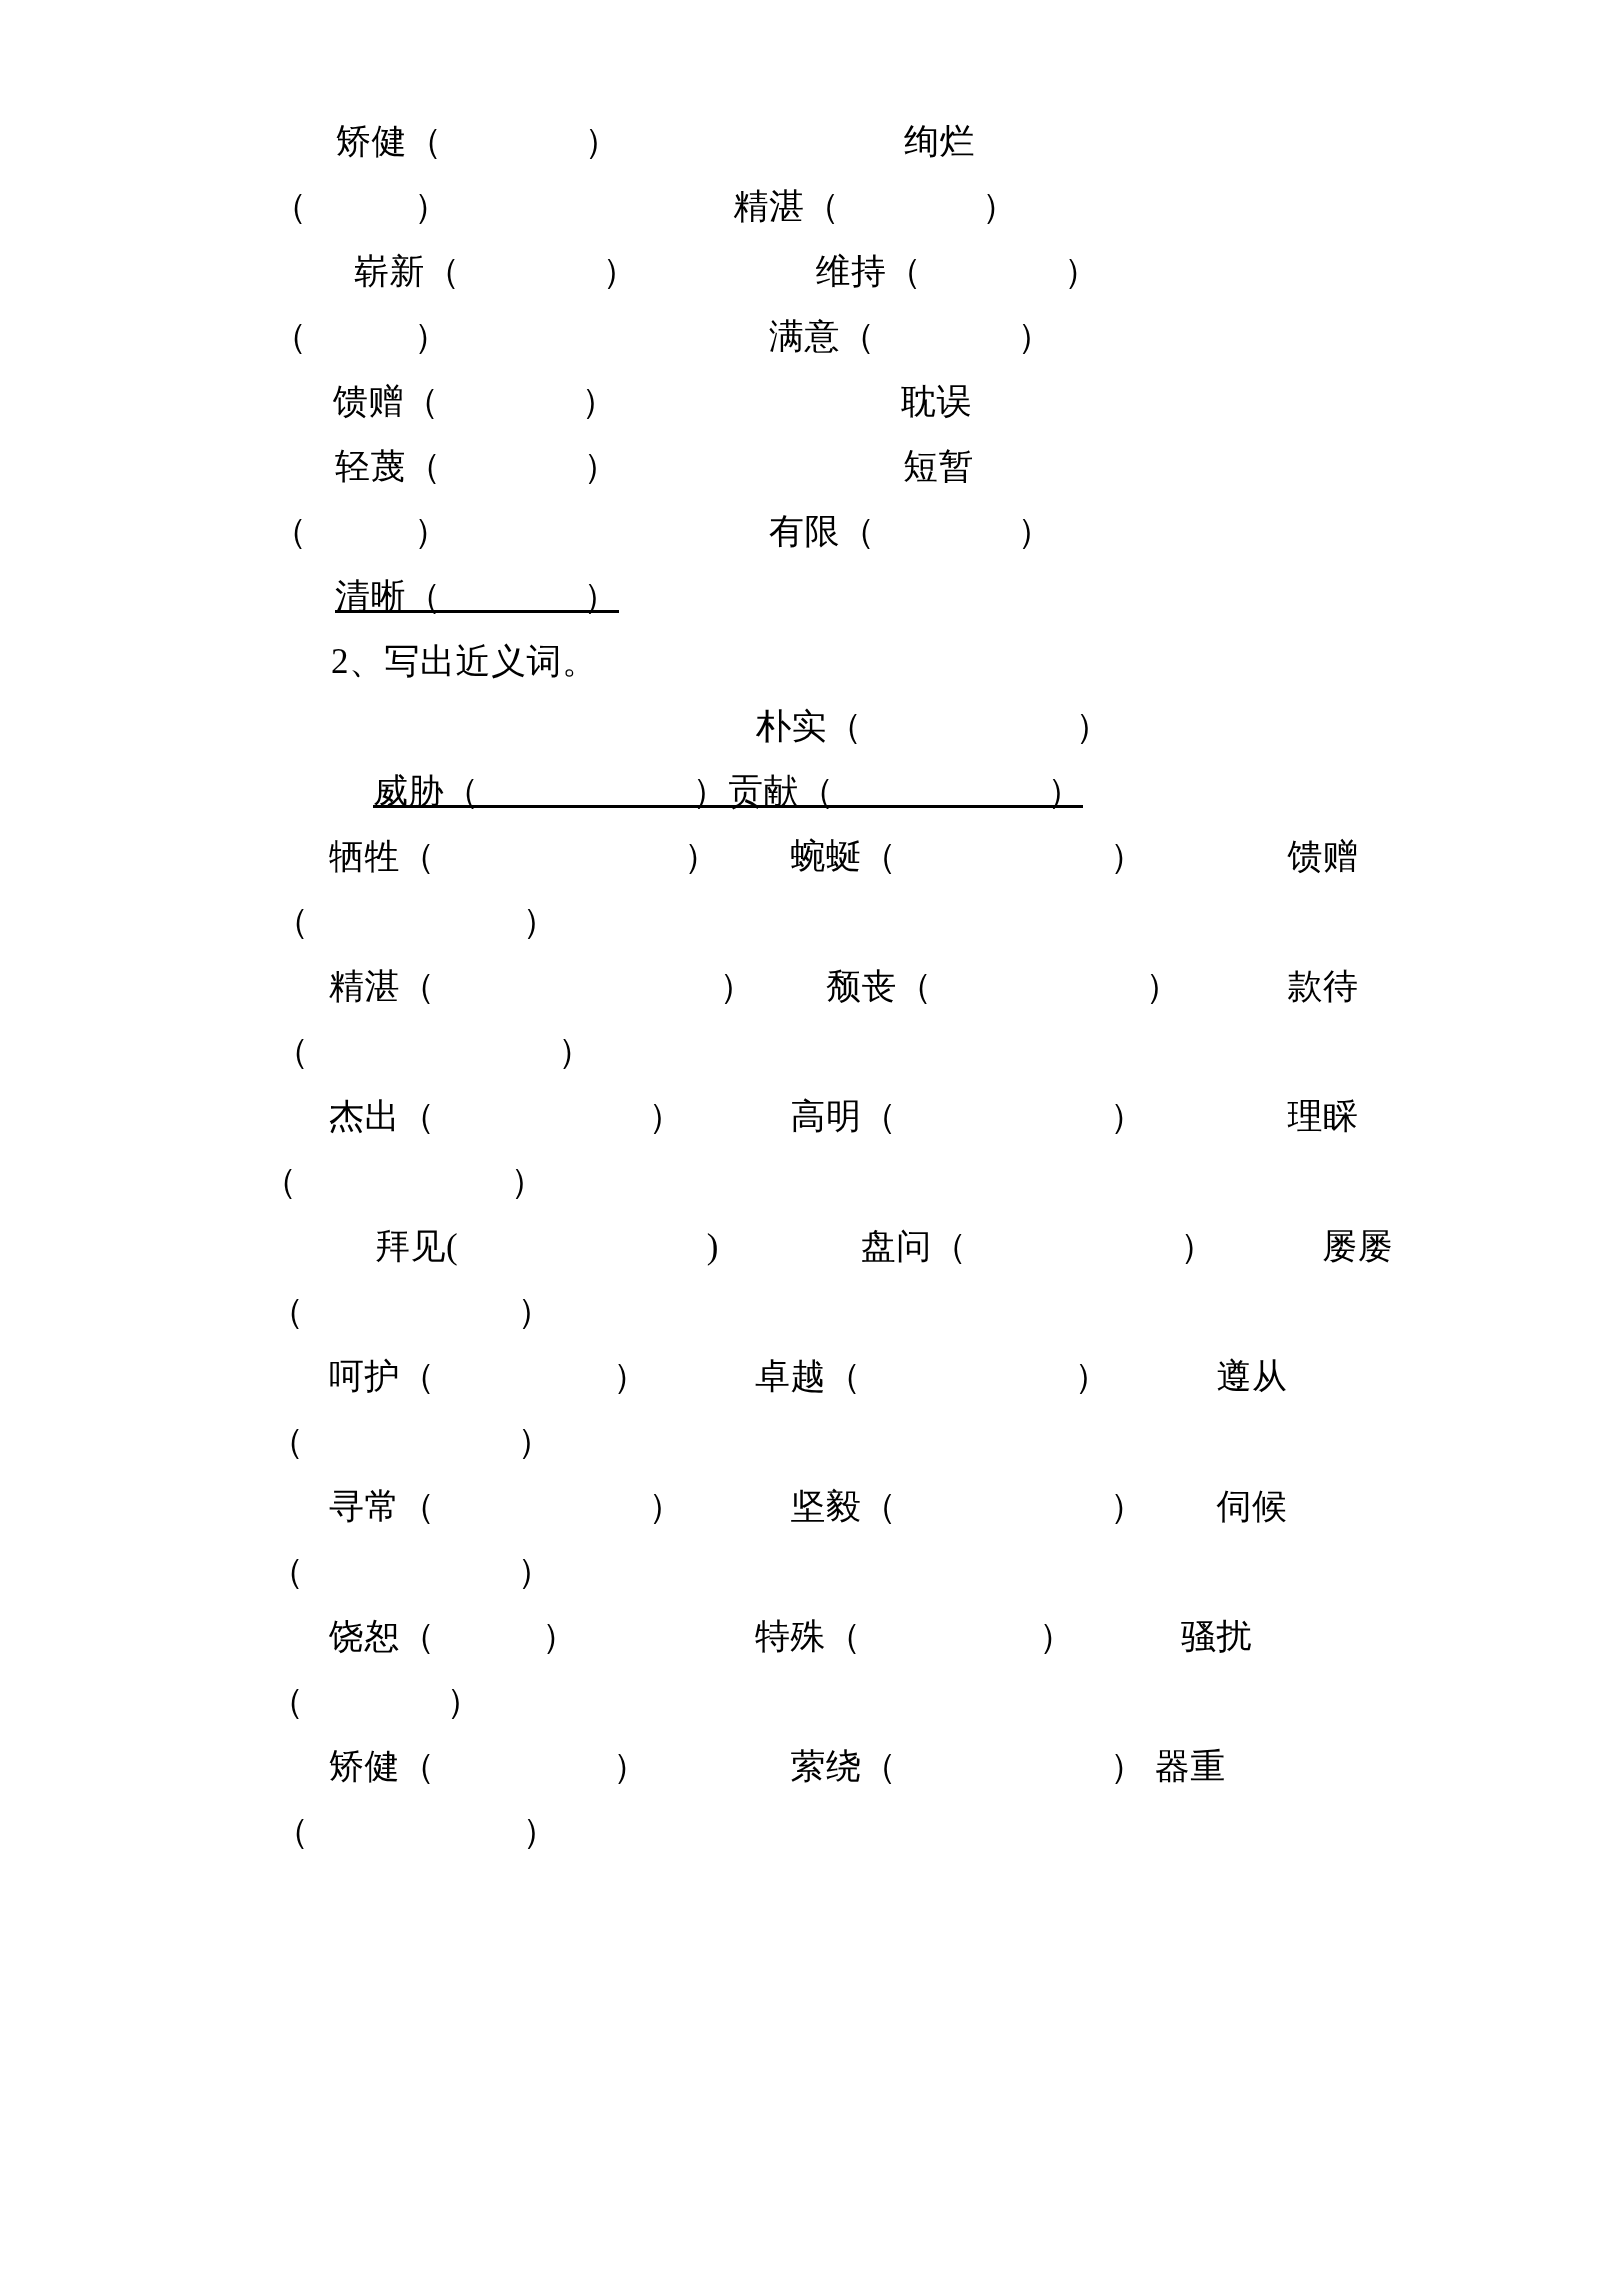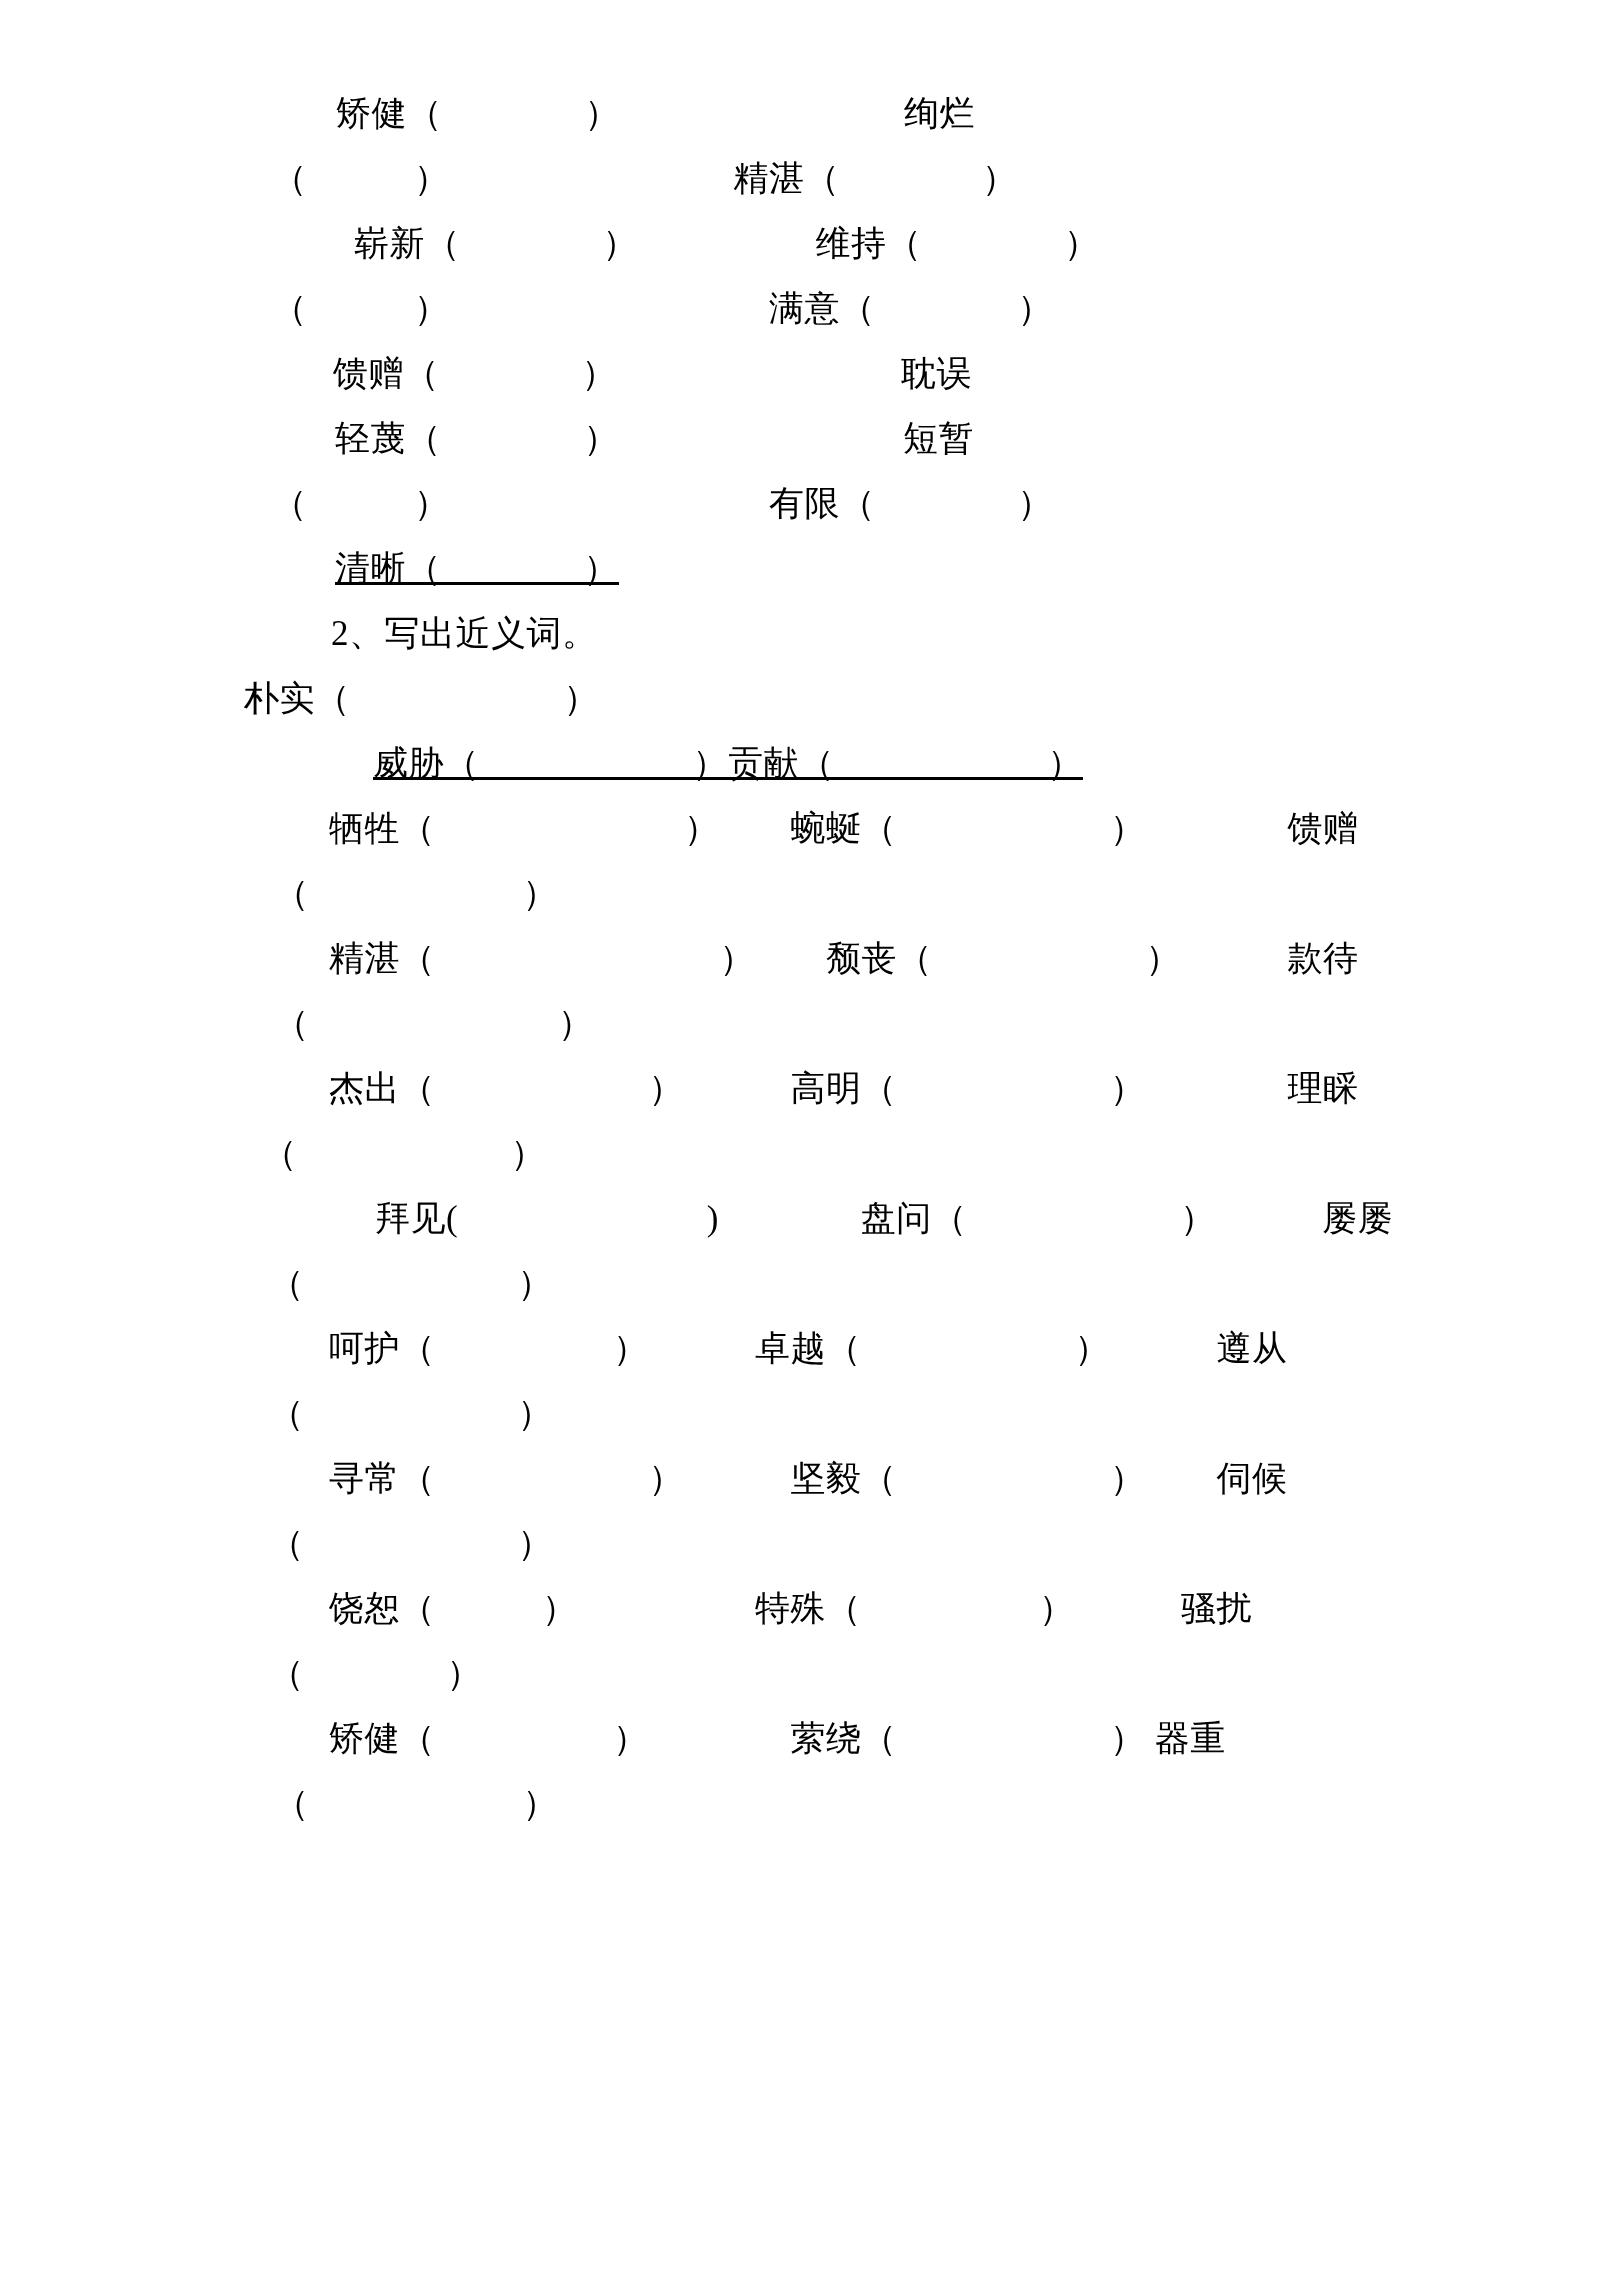--- a/index.html
+++ b/index.html
@@ -15,21 +15,21 @@
   .page {
     position: absolute;
     left: 0; top: 0;
     width: 1623px;
     height: 2295px;
     background: #ffffff;
     color: #000000;
     font-family: "Liberation Serif", "DejaVu Serif", serif;
   }
   .content {
-    padding-top: 81px;
+    padding-top: 109px;
     font-size: 35px;
   }
   .line {
     white-space: pre;
     height: 65px;
     line-height: 65px;
     letter-spacing: 0.5px;
   }
   .heading-line {
     white-space: pre;
@@ -45,21 +45,21 @@
   <div class="content">
       <div class="line" style="margin-left: 336px;">矫健（　　　　）　　　　　　　　绚烂</div>
       <div class="line" style="margin-left: 272px;">（　　　）　　　　　　　　精湛（　　　　）</div>
       <div class="line" style="margin-left: 354px;">崭新（　　　　）　　　　　维持（　　　　）</div>
       <div class="line" style="margin-left: 272px;">（　　　）　　　　　　　　　满意（　　　　）</div>
       <div class="line" style="margin-left: 333px;">馈赠（　　　　）　　　　　　　　耽误</div>
       <div class="line" style="margin-left: 335px;">轻蔑（　　　　）　　　　　　　　短暂</div>
       <div class="line" style="margin-left: 272px;">（　　　）　　　　　　　　　有限（　　　　）</div>
       <div class="line" style="margin-left: 335px; text-decoration: underline;">清晰（　　　　）</div>
       <div class="heading-line" style="margin-left: 331px;">2、写出近义词。</div>
-      <div class="line" style="margin-left: 244px;">朴实（　　　　　　）</div>
+      <div class="line" style="margin-left: 244px; text-align: center;">朴实（　　　　　　）</div>
       <div class="line" style="margin-left: 373px; text-decoration: underline;">威胁（　　　　　　）贡献（　　　　　　）</div>
       <div class="line" style="margin-left: 329px;">牺牲（　　　　　　　）　　蜿蜒（　　　　　　）　　　　馈赠</div>
       <div class="line" style="margin-left: 274px;">（　　　　　　）</div>
       <div class="line" style="margin-left: 329px;">精湛（　　　　　　　　）　　颓丧（　　　　　　）　　　款待</div>
       <div class="line" style="margin-left: 274px;">（　　　　　　　）</div>
       <div class="line" style="margin-left: 329px;">杰出（　　　　　　）　　　高明（　　　　　　）　　　　理睬</div>
       <div class="line" style="margin-left: 262px;">（　　　　　　）</div>
       <div class="line" style="margin-left: 375px;">拜见(　　　　　　　)　　　　盘问（　　　　　　）　　　屡屡</div>
       <div class="line" style="margin-left: 269px;">（　　　　　　）</div>
       <div class="line" style="margin-left: 329px;">呵护（　　　　　）　　　卓越（　　　　　　）　　　遵从</div>

